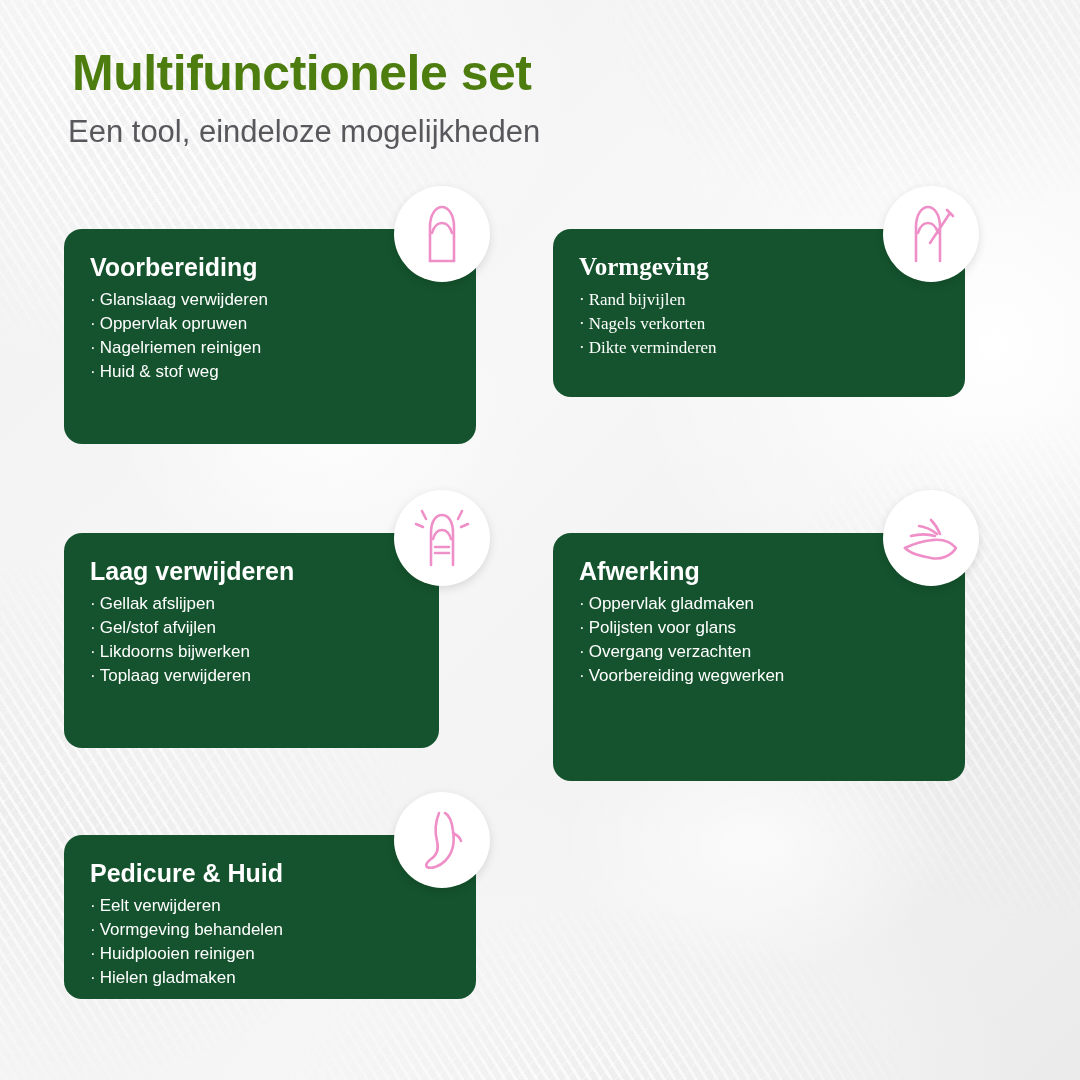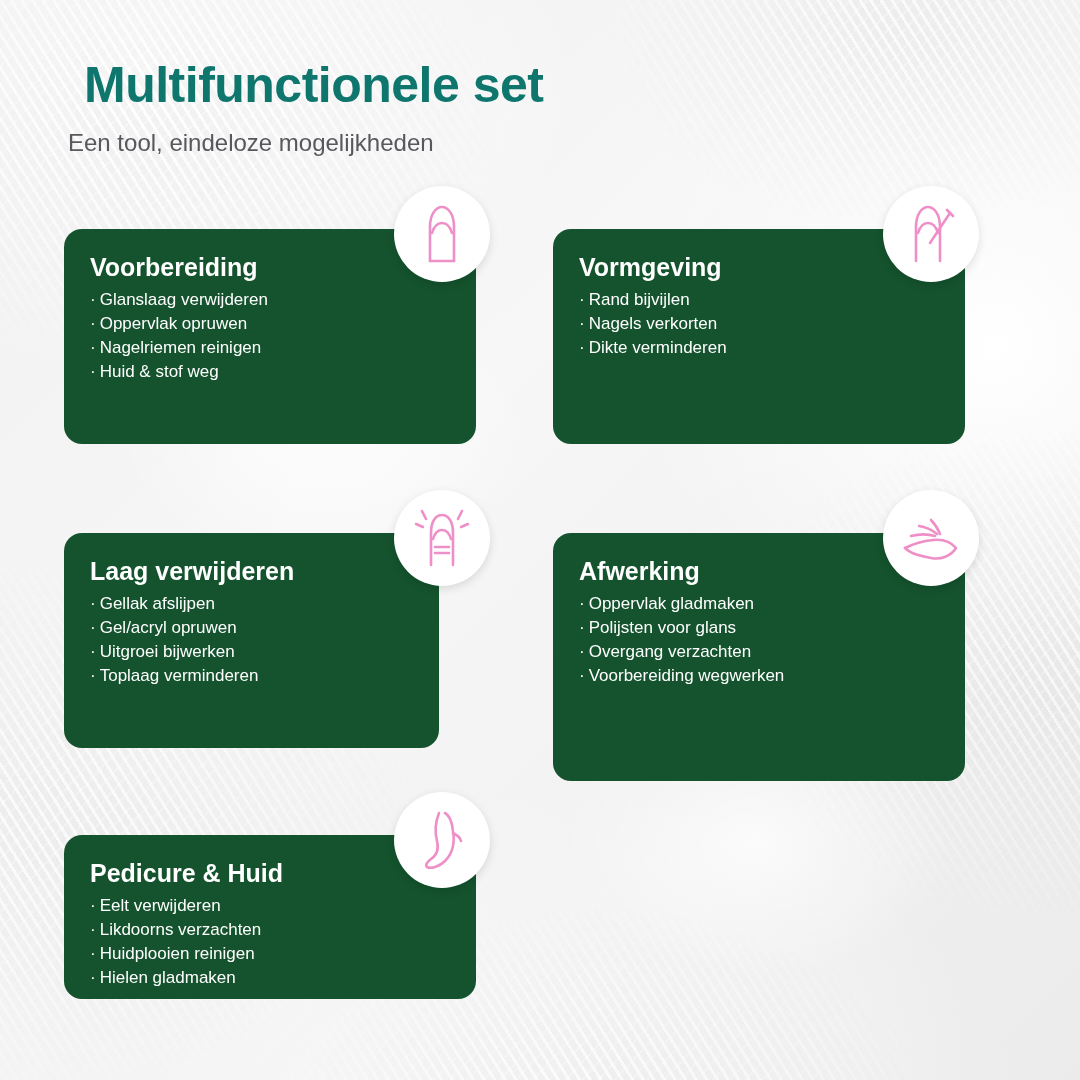--- a/index.html
+++ b/index.html
@@ -65,27 +65,27 @@
   
   .header {
     position: absolute;
     left: 68px;
     top: 42px;
     z-index: 5;
   }
   .title {
     font-size: 50px;
     font-weight: bold;
-    color: #0f766e;
+    color: #4d7c0f;
     letter-spacing: -0.5px;
-    margin: 16px;
+    margin: 4px;
     line-height: 1.1;
   }
   .subtitle {
-    font-size: 24px;
+    font-size: 31px;
     color: #57575c;
     margin: 12px 0 0 0;
     line-height: 1.2;
   }
 
   
   .card {
     position: absolute;
     background: #14532d;
     border-radius: 18px;
@@ -158,21 +158,21 @@
   <div class="badge" style="left:394px; top:186px;">
     <span>
       <svg width="48" height="62" viewBox="0 0 48 62" fill="none" stroke="#ef8fc8" stroke-width="2.6">
         <path d="M12 58 V24 C12 11 18 4 24 4 C30 4 36 11 36 24 V58" stroke-linecap="round"></path>
         <path d="M14 30 C16 23 20 20 24 20 C28 20 32 23 34 30" stroke-linecap="round"></path>
         <path d="M12 58 H36" stroke-linecap="round"></path>
       </svg>
     </span>
   </div>
 
-  <div class="card" style="left:553px; top:229px; width:412px; height:215px;">
+  <div class="card" style="left:553px; top:229px; width:412px; height:168px;font-family:Liberation Serif, serif;">
     <h2 class="card-title">Vormgeving</h2>
     <ul class="card-list">
       <li><span class="bullet">·</span><span>Rand bijvijlen</span></li>
       <li><span class="bullet">·</span><span>Nagels verkorten</span></li>
       <li><span class="bullet">·</span><span>Dikte verminderen</span></li>
     </ul>
   </div>
   <div class="badge" style="left:883px; top:186px;">
     <span>
       <svg width="50" height="62" viewBox="0 0 50 62" fill="none" stroke="#ef8fc8" stroke-width="2.6">
@@ -181,23 +181,23 @@
         <path d="M44 10 L24 40" stroke-linecap="round"></path>
         <path d="M41 7 L47 13" stroke-linecap="round"></path>
       </svg>
     </span>
   </div>
 
   <div class="card" style="left:64px; top:533px; width:375px; height:215px;">
     <h2 class="card-title">Laag verwijderen</h2>
     <ul class="card-list">
       <li><span class="bullet">·</span><span>Gellak afslijpen</span></li>
-      <li><span class="bullet">·</span><span>Gel/acryl opruwen</span></li>
-      <li><span class="bullet">·</span><span>Uitgroei bijwerken</span></li>
-      <li><span class="bullet">·</span><span>Toplaag verminderen</span></li>
+      <li><span class="bullet">·</span><span>Gel/stof afvijlen</span></li>
+      <li><span class="bullet">·</span><span>Likdoorns bijwerken</span></li>
+      <li><span class="bullet">·</span><span>Toplaag verwijderen</span></li>
     </ul>
   </div>
   <div class="badge" style="left:394px; top:490px;">
     <span>
       <svg width="56" height="62" viewBox="0 0 56 62" fill="none" stroke="#ef8fc8" stroke-width="2.6">
         <path d="M17 58 V26 C17 14 22 8 28 8 C34 8 39 14 39 26 V58" stroke-linecap="round"></path>
         <path d="M19 32 C21 25 24 23 28 23 C32 23 35 25 37 32" stroke-linecap="round"></path>
         <path d="M21 40 H35 M21 46 H35" stroke-linecap="round"></path>
         <path d="M12 12 L8 4 M9 20 L2 17" stroke-linecap="round"></path>
         <path d="M44 12 L48 4 M47 20 L54 17" stroke-linecap="round"></path>
@@ -223,21 +223,21 @@
         <path d="M30 6 C34 10 37 15 39 20" stroke-linecap="round"></path>
         <path d="M32 26 C42 25 50 28 55 34 C50 42 40 46 30 44 C20 42 10 40 4 34" stroke-linecap="round" stroke-linejoin="round"></path>
       </svg>
     </span>
   </div>
 
   <div class="card" style="left:64px; top:835px; width:412px; height:164px;">
     <h2 class="card-title">Pedicure &amp; Huid</h2>
     <ul class="card-list">
       <li><span class="bullet">·</span><span>Eelt verwijderen</span></li>
-      <li><span class="bullet">·</span><span>Likdoorns verzachten</span></li>
+      <li><span class="bullet">·</span><span>Vormgeving behandelen</span></li>
       <li><span class="bullet">·</span><span>Huidplooien reinigen</span></li>
       <li><span class="bullet">·</span><span>Hielen gladmaken</span></li>
     </ul>
   </div>
   <div class="badge" style="left:394px; top:792px;">
     <span>
       <svg width="46" height="62" viewBox="0 0 46 62" fill="none" stroke="#ef8fc8" stroke-width="2.6">
         <path d="M20 4 C16 14 16 24 18 32 C20 40 18 46 12 50 C8 53 6 56 8 58 C12 60 20 58 26 52 C33 45 36 34 34 22 C33 13 30 6 26 4" stroke-linecap="round" stroke-linejoin="round"></path>
         <path d="M34 24 C38 26 41 28 42 32" stroke-linecap="round"></path>
       </svg>

